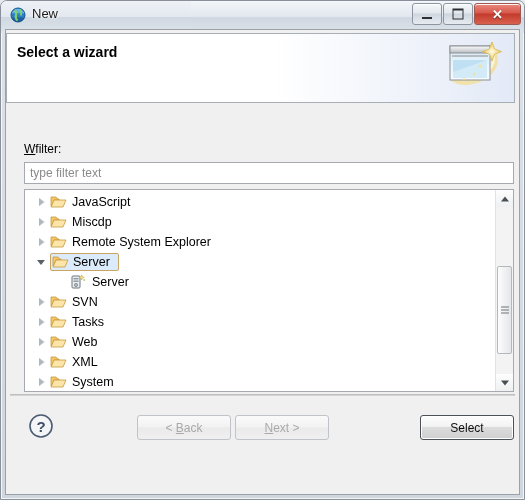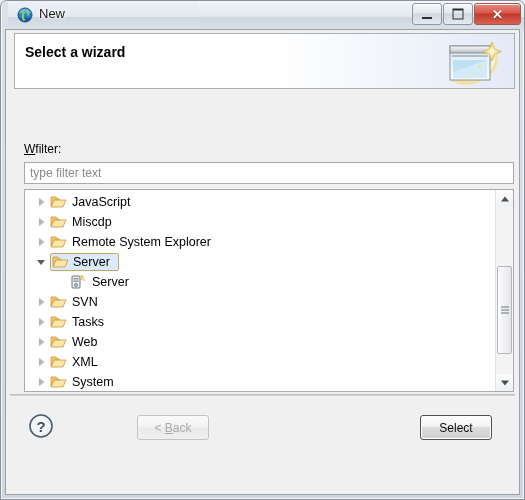--- a/index.html
+++ b/index.html
@@ -39,21 +39,21 @@
     box-sizing: border-box;
     border: 1px solid #8a9099;
     border-radius: 7px 7px 0 0;
     background: linear-gradient(to bottom, #dde2e8 0%, #d0d6de 100%);
     box-shadow: inset 0 0 0 1px rgba(255,255,255,0.75);
     overflow: hidden;
   }
 
   #titlebar {
     position: absolute;
-    left: 7px; top: 0; right: 0;
+    left: 0; top: 0; right: 0;
     height: 32px;
     background: linear-gradient(to bottom,
         rgba(243,246,250,0.96) 0%,
         rgba(227,233,240,0.93) 48%,
         rgba(206,214,223,0.93) 52%,
         rgba(220,227,235,0.95) 100%);
     border-radius: 6px 6px 0 0;
   }
   #titlebar .glass-left {
     position: absolute;
@@ -130,22 +130,22 @@
     position: absolute;
     left: 4px; top: 28px; right: 4px; bottom: 4px;
     background: #f0f0f0;
     border: 1px solid #9ba1a8;
     box-sizing: border-box;
   }
 
   
   #banner {
     position: absolute;
-    left: 8px; top: 3px; right: 4px;
-    height: 56px;
+    left: 0; top: 3px; right: 4px;
+    height: 70px;
     background: #ffffff;
     border: 1px solid #a8aeb5;
     box-sizing: border-box;
     overflow: hidden;
     padding-left: 12px;
   }
   #banner .wash {
     position: absolute;
     right: 0; top: 0; bottom: 0; width: 240px;
     background: linear-gradient(to right, rgba(255,255,255,0) 0%, rgba(222,230,245,0.85) 100%);
@@ -338,21 +338,21 @@
   }
   #help-button {
     position: absolute;
     left: 22px; top: 16px;
     width: 26px; height: 26px;
     cursor: default;
   }
   .dlg-btn {
     position: absolute;
     top: 18px;
-    width: 72px; height: 25px;
+    width: 94px; height: 25px;
     box-sizing: border-box;
     font-family: "Liberation Sans", sans-serif;
     font-size: 12px;
     border: 1px solid #c0c4c8;
     border-radius: 3px;
     background: linear-gradient(to bottom, #fafafa 0%, #f2f2f2 48%, #eaeaea 52%, #f0f0f0 100%);
     color: #a9a9a9;
     cursor: default;
     padding: 0;
   }
@@ -596,20 +596,21 @@
 
         <span id="help-button">
           <svg width="26" height="26" viewBox="0 0 26 26">
             <circle cx="13" cy="13" r="11" fill="#f4f5f6" stroke="#4a5b72" stroke-width="1.6"></circle>
             <text x="13" y="18.5" text-anchor="middle" font-family="Liberation Sans, sans-serif" font-size="15" font-weight="bold" fill="#3c4d63">?</text>
           </svg>
         </span>
 
         <button id="btn-back" class="dlg-btn" disabled=""><span>&lt; </span><span class="mn">B</span><span>ack</span></button>
 
+        <button id="btn-next" class="dlg-btn" disabled=""><span class="mn">N</span><span>ext</span><span> &gt;</span></button>
 
 
         <button id="btn-cancel" class="dlg-btn enabled">Select</button>
       </div>
 
     </div>
   </div>
 </div>
 
 </body></html>

